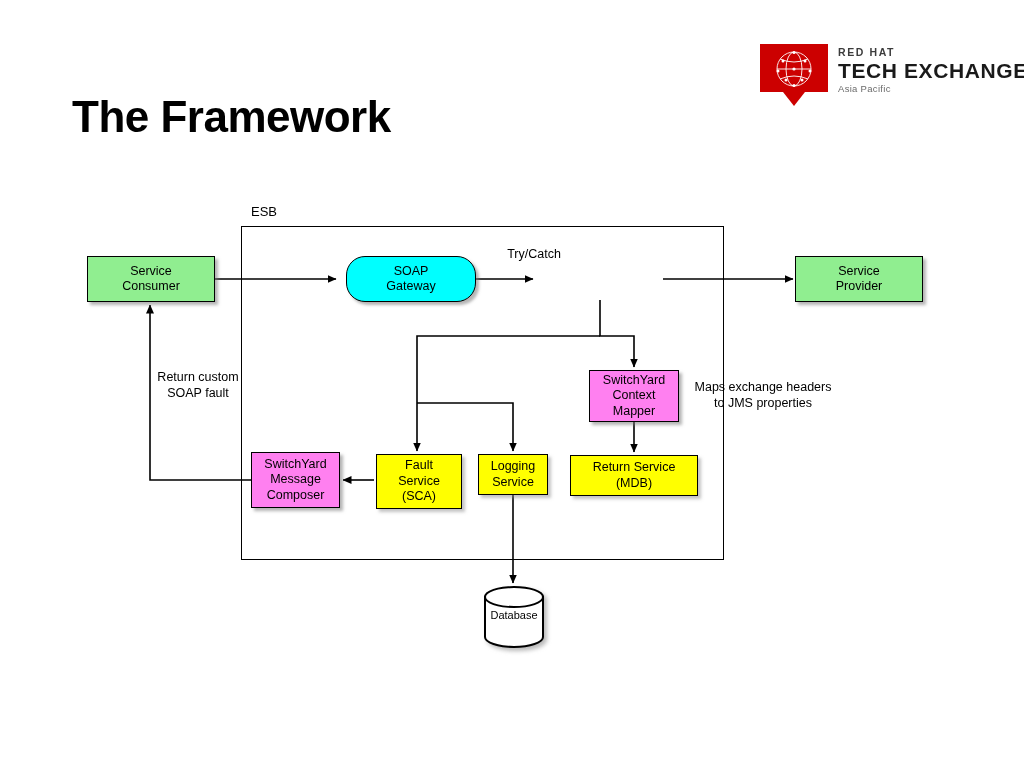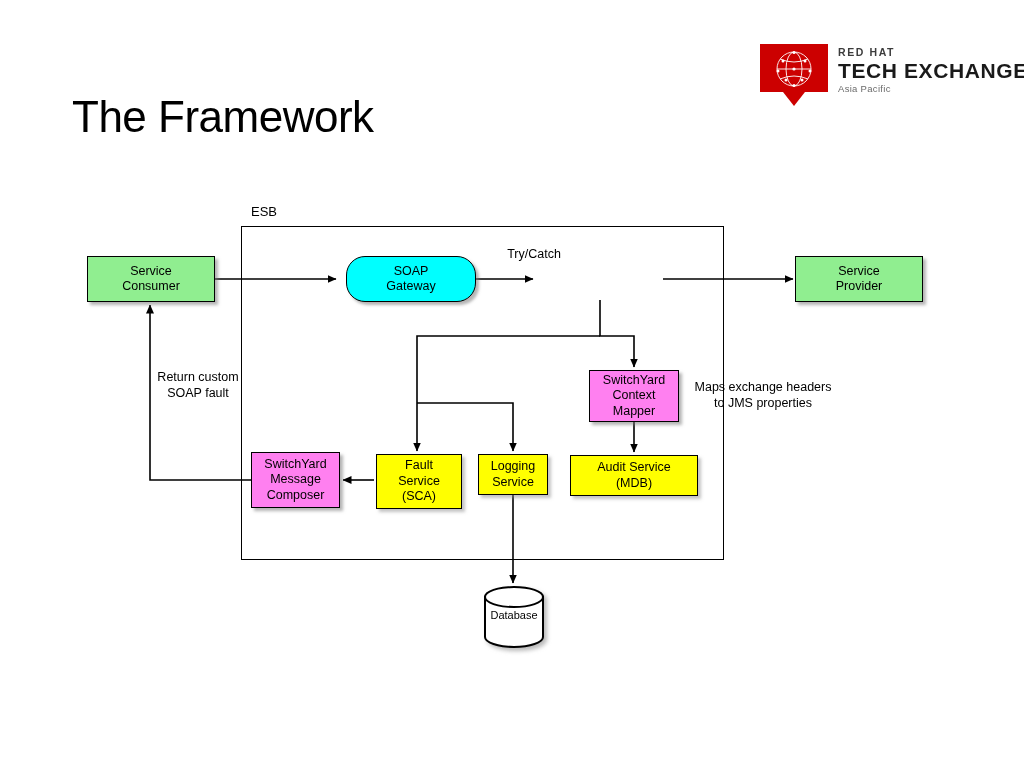--- a/index.html
+++ b/index.html
@@ -15,21 +15,21 @@
     font-family: "Liberation Sans", sans-serif;
     color: #000000;
   }
 
   
   #slide-title {
     position: absolute;
     left: 72px;
     top: 92px;
     font-size: 44px;
-    font-weight: normal;
+    font-weight: bold;
     letter-spacing: -0.5px;
     color: #000000;
     white-space: nowrap;
   }
 
   
   #logo {
     position: absolute;
     left: 748px;
     top: 44px;
@@ -265,21 +265,21 @@
 Service
 (SCA)</span>
   </div>
 
   <div class="node yellow" style="left:478px; top:454px; width:70px; height:41px;">
     <span style="white-space:pre-line">Logging
 Service</span>
   </div>
 
   <div class="node yellow" style="left:570px; top:455px; width:128px; height:41px;">
-    <span style="white-space:pre-line">Audit Service
+    <span style="white-space:pre-line">Return Service
 (MDB)</span>
   </div>
 
   <svg id="database" viewBox="0 0 62 62">
     <path d="M2,11 L2,51 A29,10 0 0 0 60,51 L60,11 Z" fill="#ffffff" stroke="#000000" stroke-width="2"></path>
     <ellipse cx="31" cy="11" rx="29" ry="10" fill="#ffffff" stroke="#000000" stroke-width="2"></ellipse>
   </svg>
   <div id="db-label">Database</div>
 
   <div class="annot" style="left:495px; top:247px; width:78px;">Try/Catch</div>

